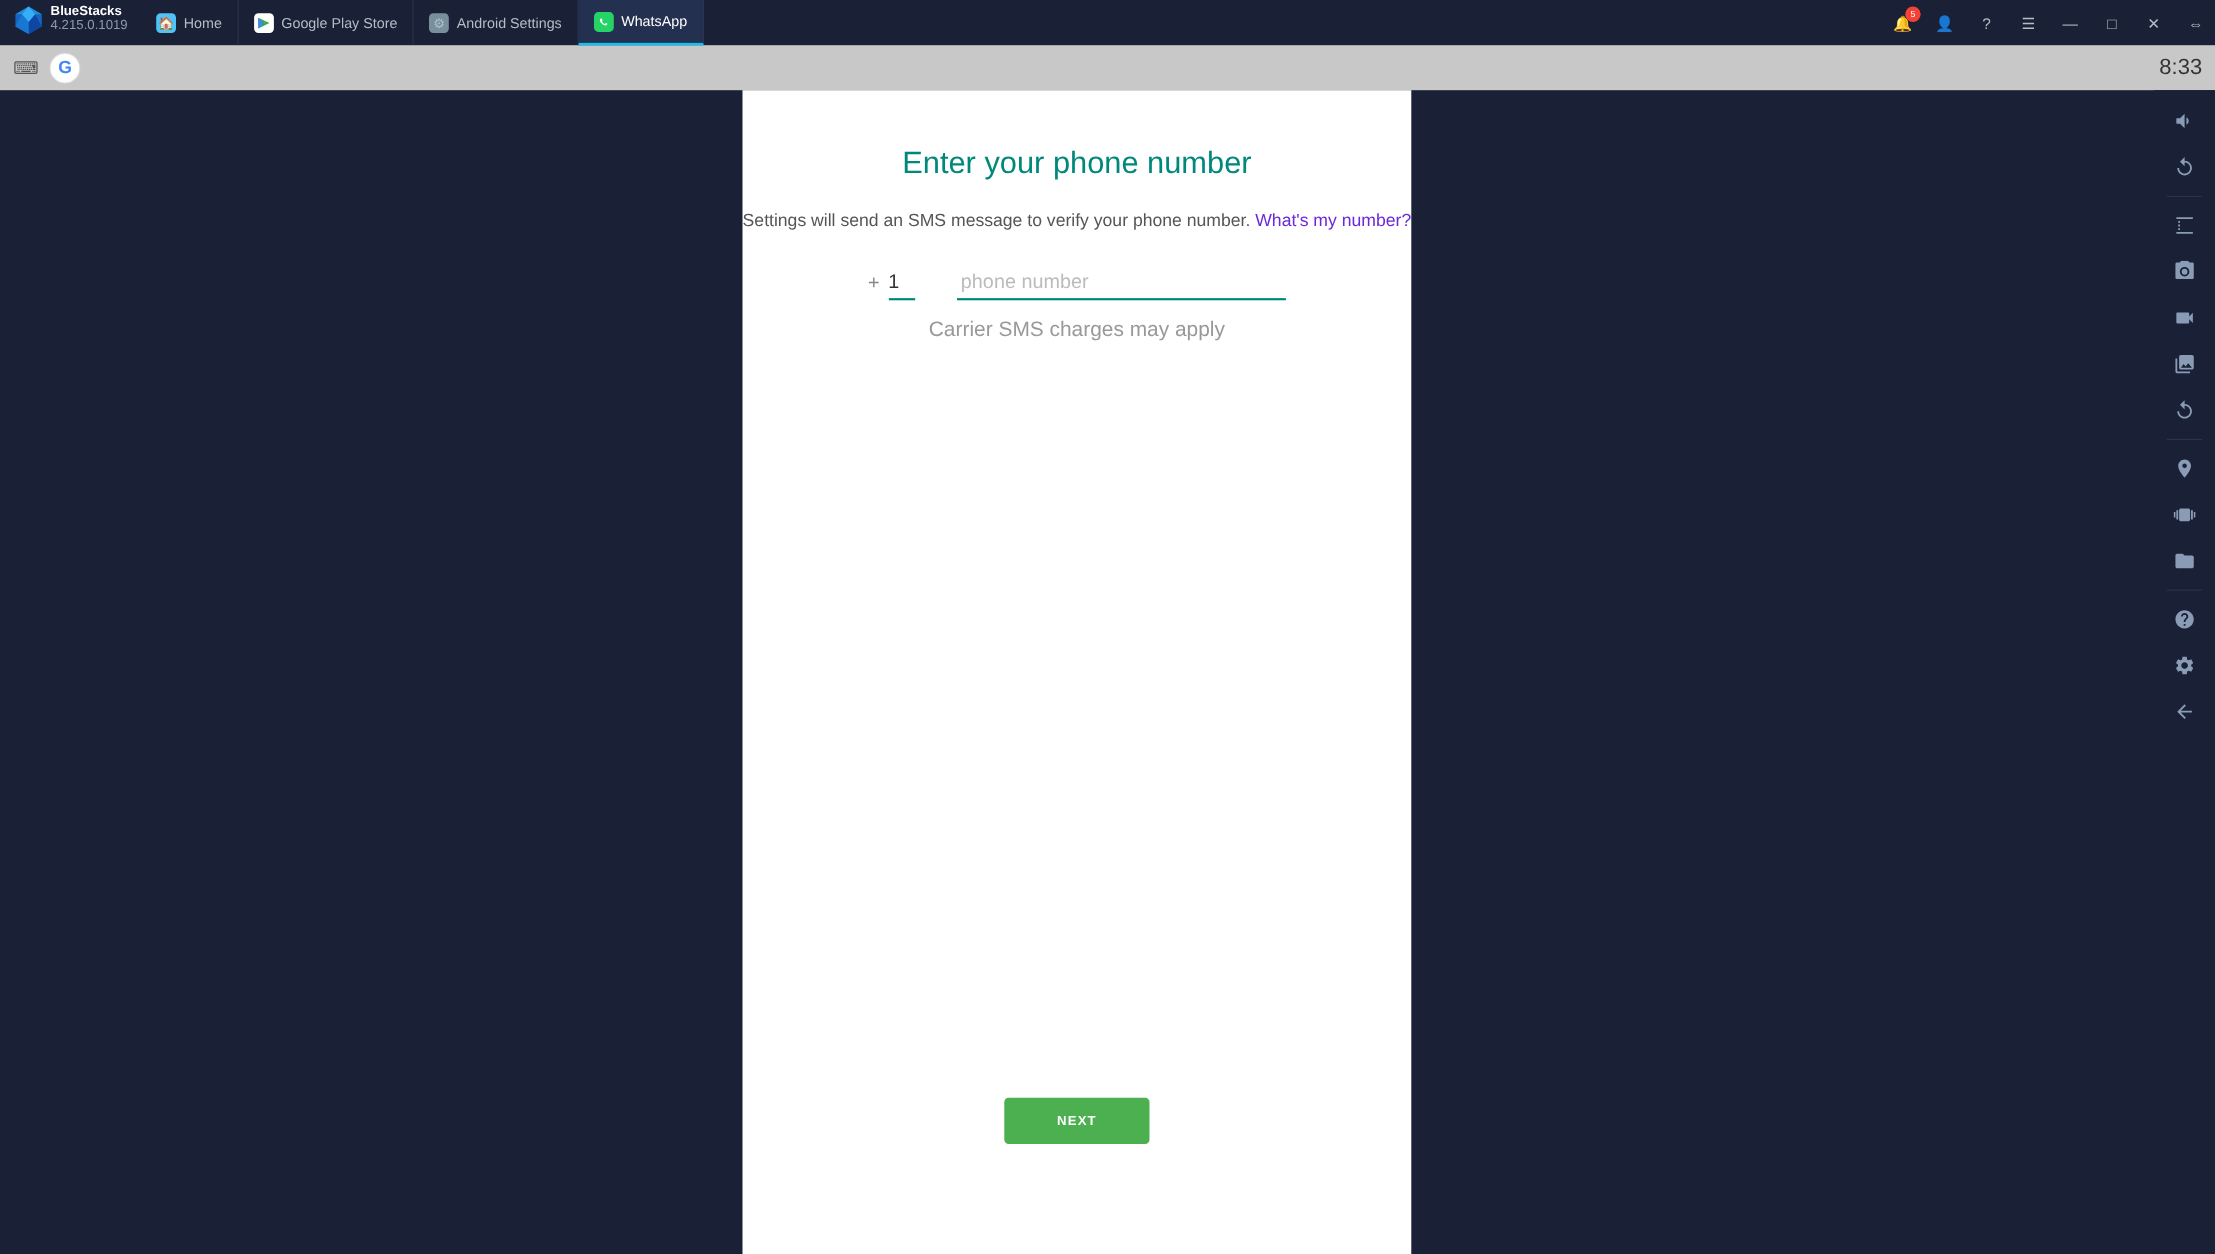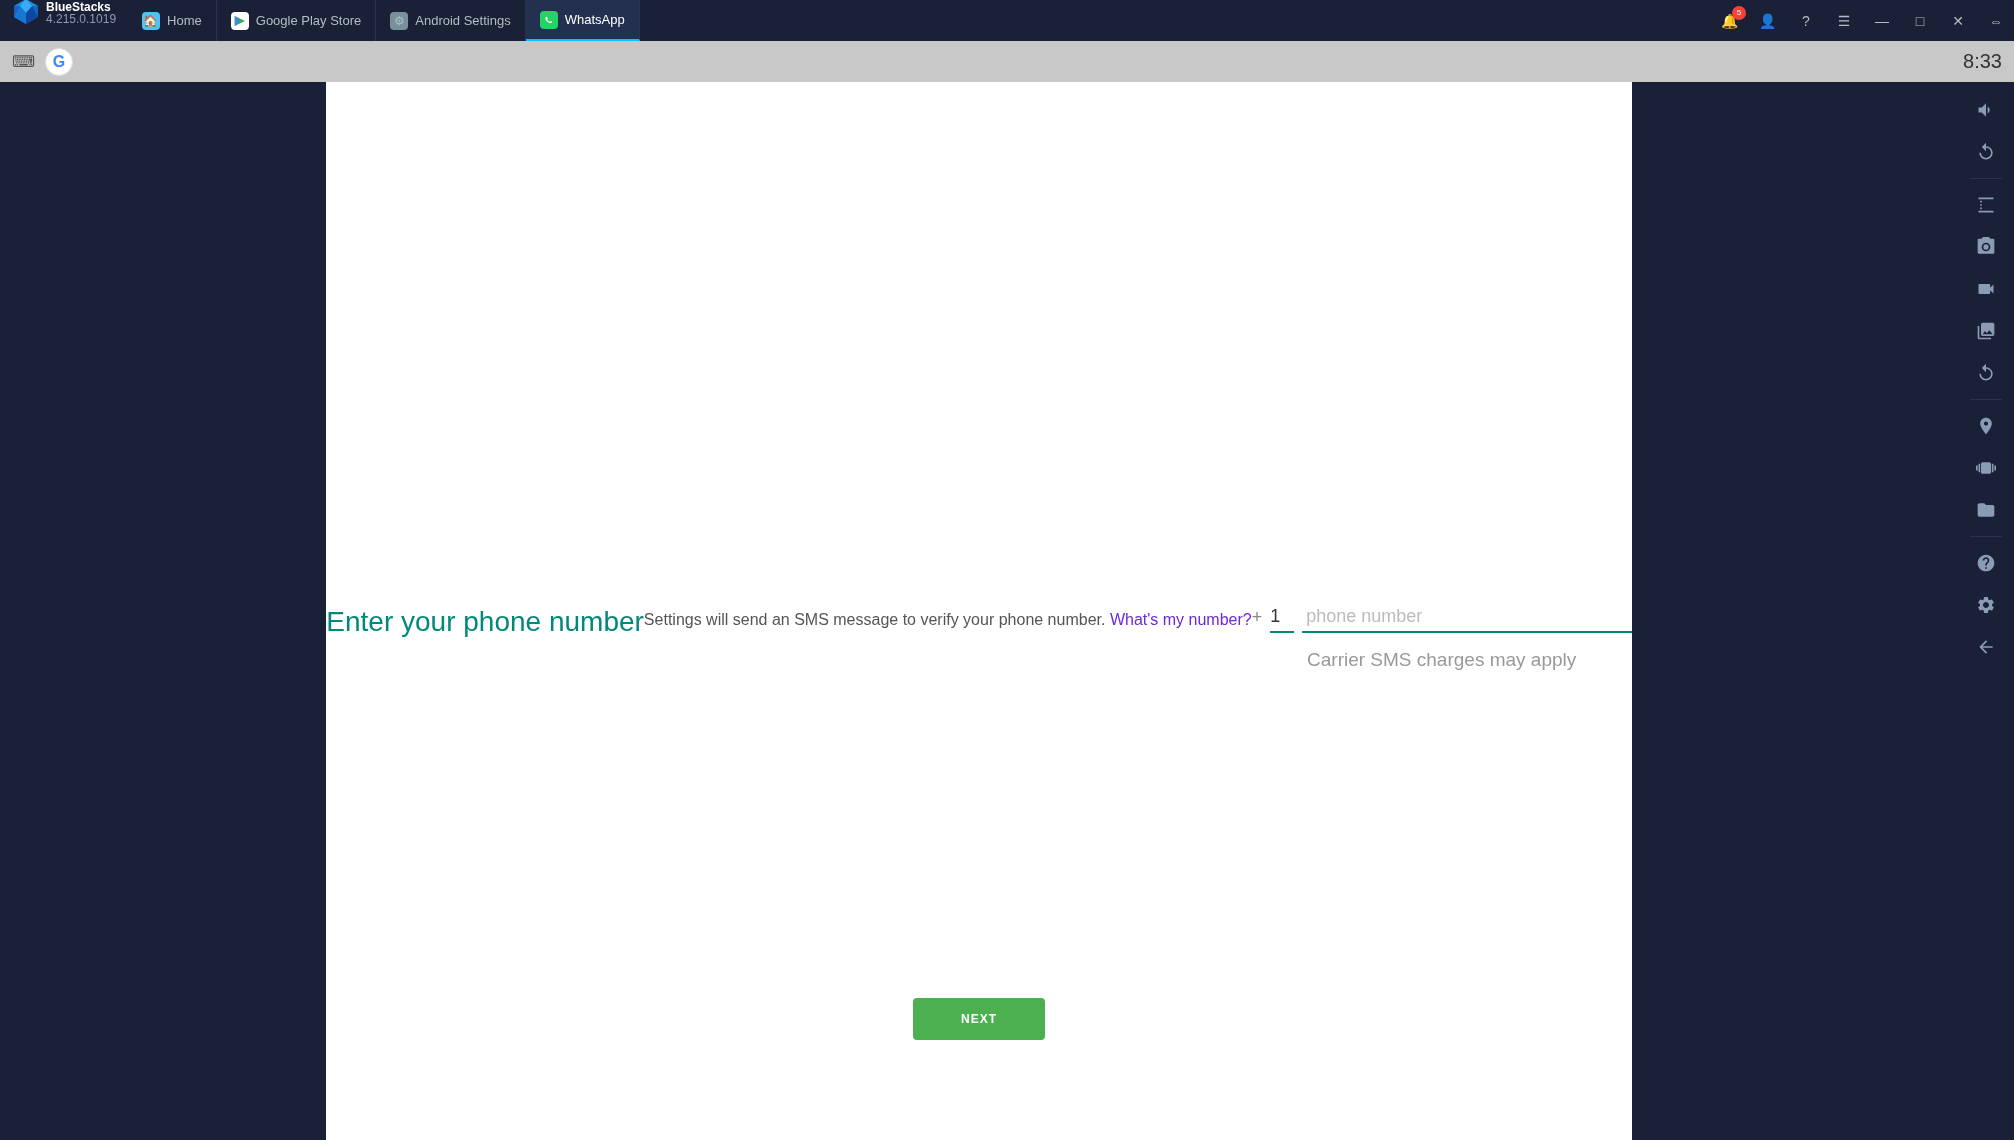--- a/index.html
+++ b/index.html
@@ -22,22 +22,22 @@
     }
 
     .title-bar-left {
       display: flex;
       align-items: center;
       height: 100%;
     }
 
     .bluestacks-logo {
       display: flex;
-      align-items: flex-end;
-      padding: 16px 12px;
+      align-items: flex-start;
+      padding: 4px 12px;
       height: 100%;
       gap: 6px;
     }
 
     .logo-text {
       display: flex;
       flex-direction: column;
       line-height: 1;
     }
 
@@ -173,21 +173,21 @@
       display: flex;
       width: 100%;
       height: calc(1140px - 82px);
     }
 
     
     .app-content {
       flex: 1;
       background: #ffffff;
       display: flex;
-      flex-direction: row;
+      flex-direction: column;
       align-items: center;
       padding-top: 50px;
     }
 
     .page-title {
       font-size: 28px;
       color: #00897b;
       font-weight: 500;
       margin-bottom: 28px;
     }
@@ -255,20 +255,21 @@
 
     .phone-input {
       flex: 1;
       border: none;
       border-bottom: 2px solid #00897b;
       outline: none;
       font-size: 18px;
       color: #333;
       padding: 4px;
       background: transparent;
+      margin-left: 30px;
     }
 
     .phone-input::placeholder {
       color: #bbb;
     }
 
     .sms-notice {
       font-size: 19px;
       color: #999;
       margin-top: 4px;

